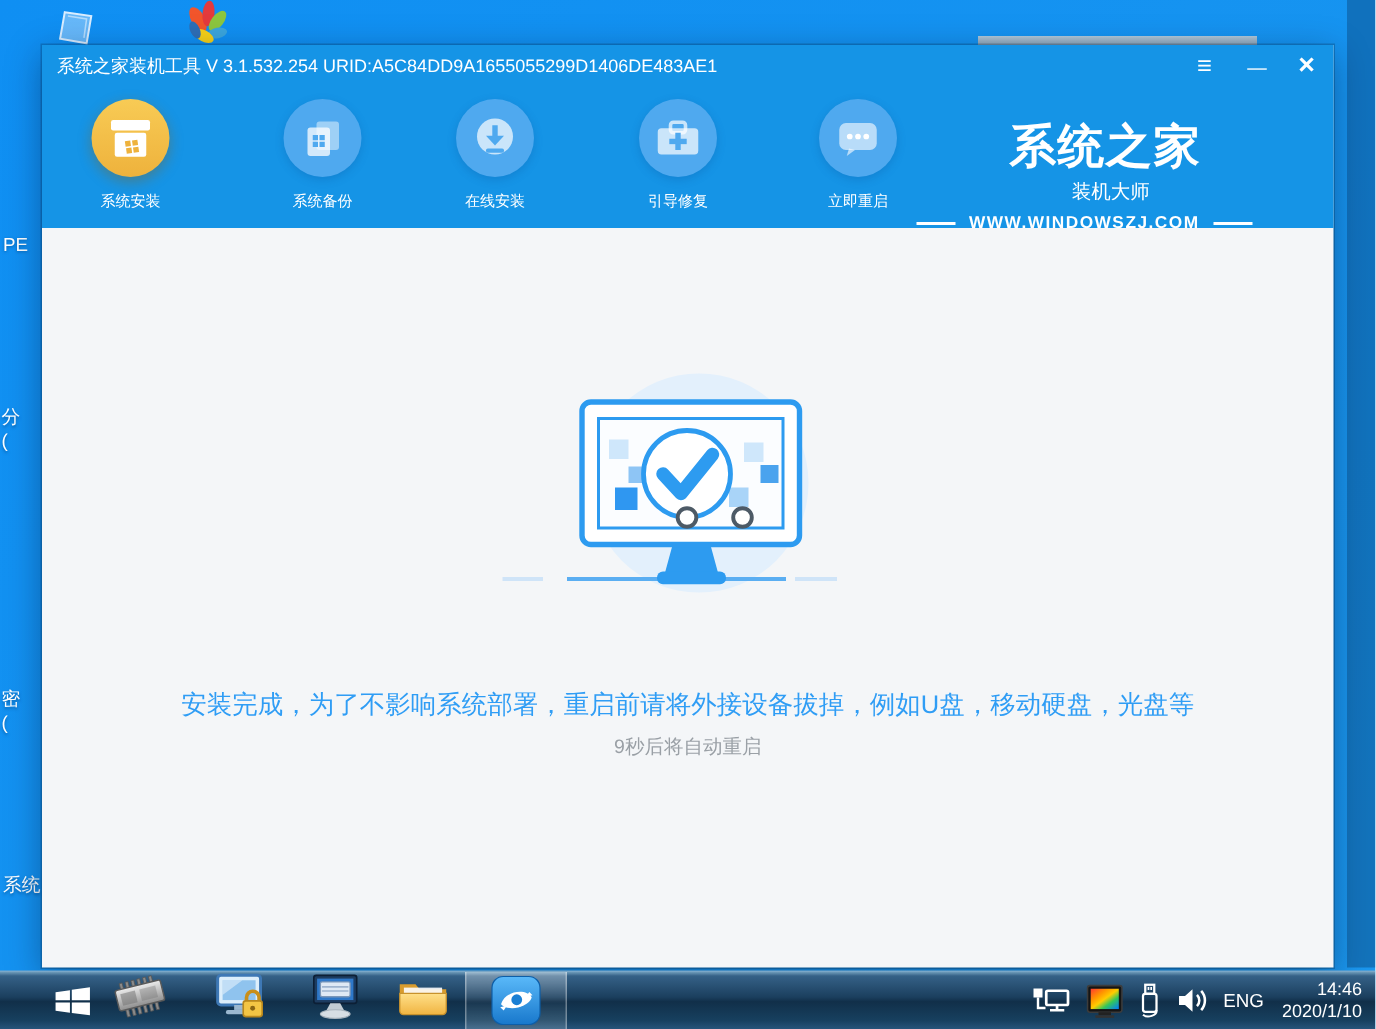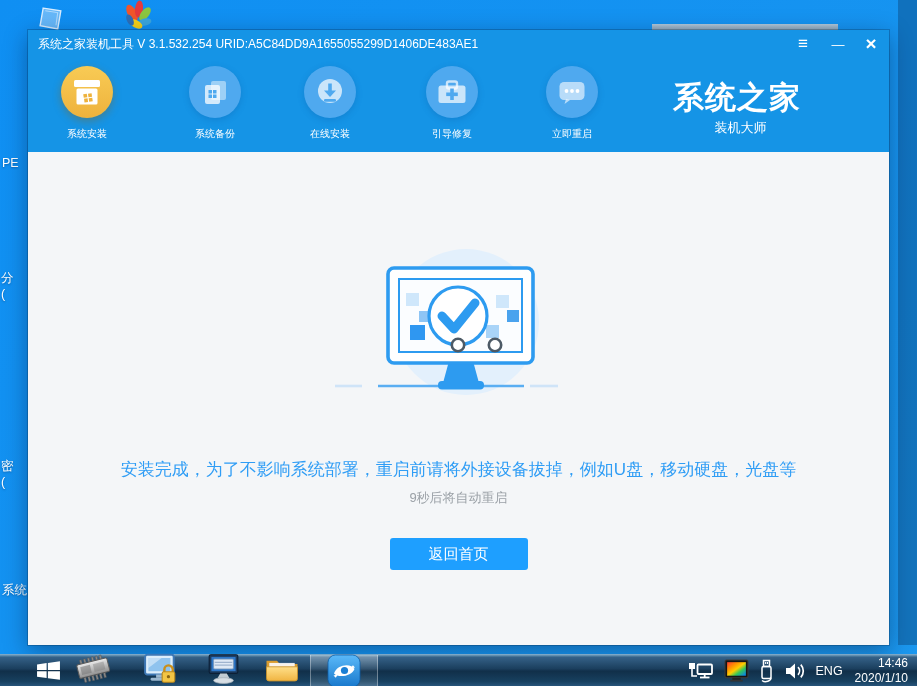--- a/index.html
+++ b/index.html
@@ -40,21 +40,21 @@
   .logo-url { font-size:11.5px; font-weight:bold; letter-spacing:1px; margin:0 9px; white-space:nowrap; }
 
   
   .graphic { position:absolute; left:272px; top:215px; width:260px; height:185px; }
   .message { position:absolute; left:0; top:428px; width:100%; text-align:center; color:#2f9df5; font-size:17px; }
   .countdown { position:absolute; left:0; top:459px; width:100%; text-align:center; color:#9aa0a6; font-size:13px; }
   .btn-row { position:absolute; left:0; top:508px; width:100%; display:flex; justify-content:center; gap:50px; }
   .btn { width:138px; height:32px; background:#1e9fff; color:#fff; font-size:15px; border:none; border-radius:3px; cursor:pointer; font-family:inherit; }
 
   
-  .taskbar { position:absolute; left:0; bottom:0; width:917px; height:32px; z-index:3;
+  .taskbar { position:absolute; left:0; bottom:0; width:917px; height:39px; z-index:3;
     background:linear-gradient(#6f9cba 0%, #356187 7%, #1b3f5e 44%, #112f49 52%, #17405f 85%, #27547a 100%);
     border-top:1px solid #7ba7c7; }
   .tb-start { position:absolute; left:20px; top:0; width:56px; height:100%; display:flex; align-items:center; justify-content:center; cursor:pointer; }
   .tb-ic { position:absolute; top:50%; transform:translateY(-50%); cursor:pointer; }
   .tb-appbtn { position:absolute; left:310px; top:0; width:68px; height:100%; display:flex; align-items:center; justify-content:center; cursor:pointer;
     background:linear-gradient(rgba(255,255,255,.34), rgba(255,255,255,.10) 45%, rgba(255,255,255,.04) 55%, rgba(255,255,255,.16));
     border-left:1px solid rgba(255,255,255,.35); border-right:1px solid rgba(255,255,255,.35); }
   .tray { position:absolute; right:5px; top:0; height:100%; display:flex; align-items:center; gap:10px; }
   .tray-eng { color:#fff; font-size:12.5px; cursor:pointer; }
   .clock { color:#fff; font-size:12px; text-align:right; line-height:15px; margin-left:2px; margin-right:4px; cursor:pointer; }
@@ -169,20 +169,25 @@
             <circle cx="22.5" cy="16" r="1.9" fill="#fff"></circle>
           </svg>
         </div>
         <span class="nav-label">立即重启</span>
       </div>
 
       <div class="logo">
         <div class="logo-row1">
           <span class="logo-title">系统之家</span>
           <span class="logo-sub">装机大师</span>
+        </div>
+        <div class="logo-row2">
+          <span class="logo-line"></span>
+          <span class="logo-url">WWW.WINDOWSZJ.COM</span>
+          <span class="logo-line"></span>
         </div>
       </div>
     </div>
 
     <div class="graphic">
       <svg width="260" height="185" viewBox="0 0 260 185">
         <circle cx="166" cy="77" r="73" fill="#e3f0fc"></circle>
         <line x1="35" y1="141" x2="62" y2="141" stroke="#cfe4f8" stroke-width="2.6"></line>
         <line x1="78" y1="141" x2="224" y2="141" stroke="#5aaef2" stroke-width="2.6"></line>
         <line x1="230" y1="141" x2="258" y2="141" stroke="#cfe4f8" stroke-width="2.6"></line>
@@ -200,21 +205,20 @@
         <path d="M142 71 L154 84 L175 58" fill="none" stroke="#2d9bf0" stroke-width="9" stroke-linecap="round" stroke-linejoin="round"></path>
         <circle cx="158" cy="100" r="6.2" fill="#ffffff" stroke="#4d5a66" stroke-width="2.6"></circle>
         <circle cx="195" cy="100" r="6.2" fill="#ffffff" stroke="#4d5a66" stroke-width="2.6"></circle>
       </svg>
     </div>
 
     <p class="message">安装完成，为了不影响系统部署，重启前请将外接设备拔掉，例如U盘，移动硬盘，光盘等</p>
     <p class="countdown">9秒后将自动重启</p>
 
     <div class="btn-row">
-      <button class="btn">返回首页</button>
     </div>
   </div>
 
   <div class="taskbar">
 
     <div class="tb-start">
       <svg width="25" height="21" viewBox="0 0 24 20">
         <path d="M1 4.2 L10.2 2.9 V9.4 H1 Z" fill="#fff"></path>
         <path d="M11.4 2.7 L23 1.1 V9.4 H11.4 Z" fill="#fff"></path>
         <path d="M1 10.8 H10.2 V17.3 L1 16 Z" fill="#fff"></path>

